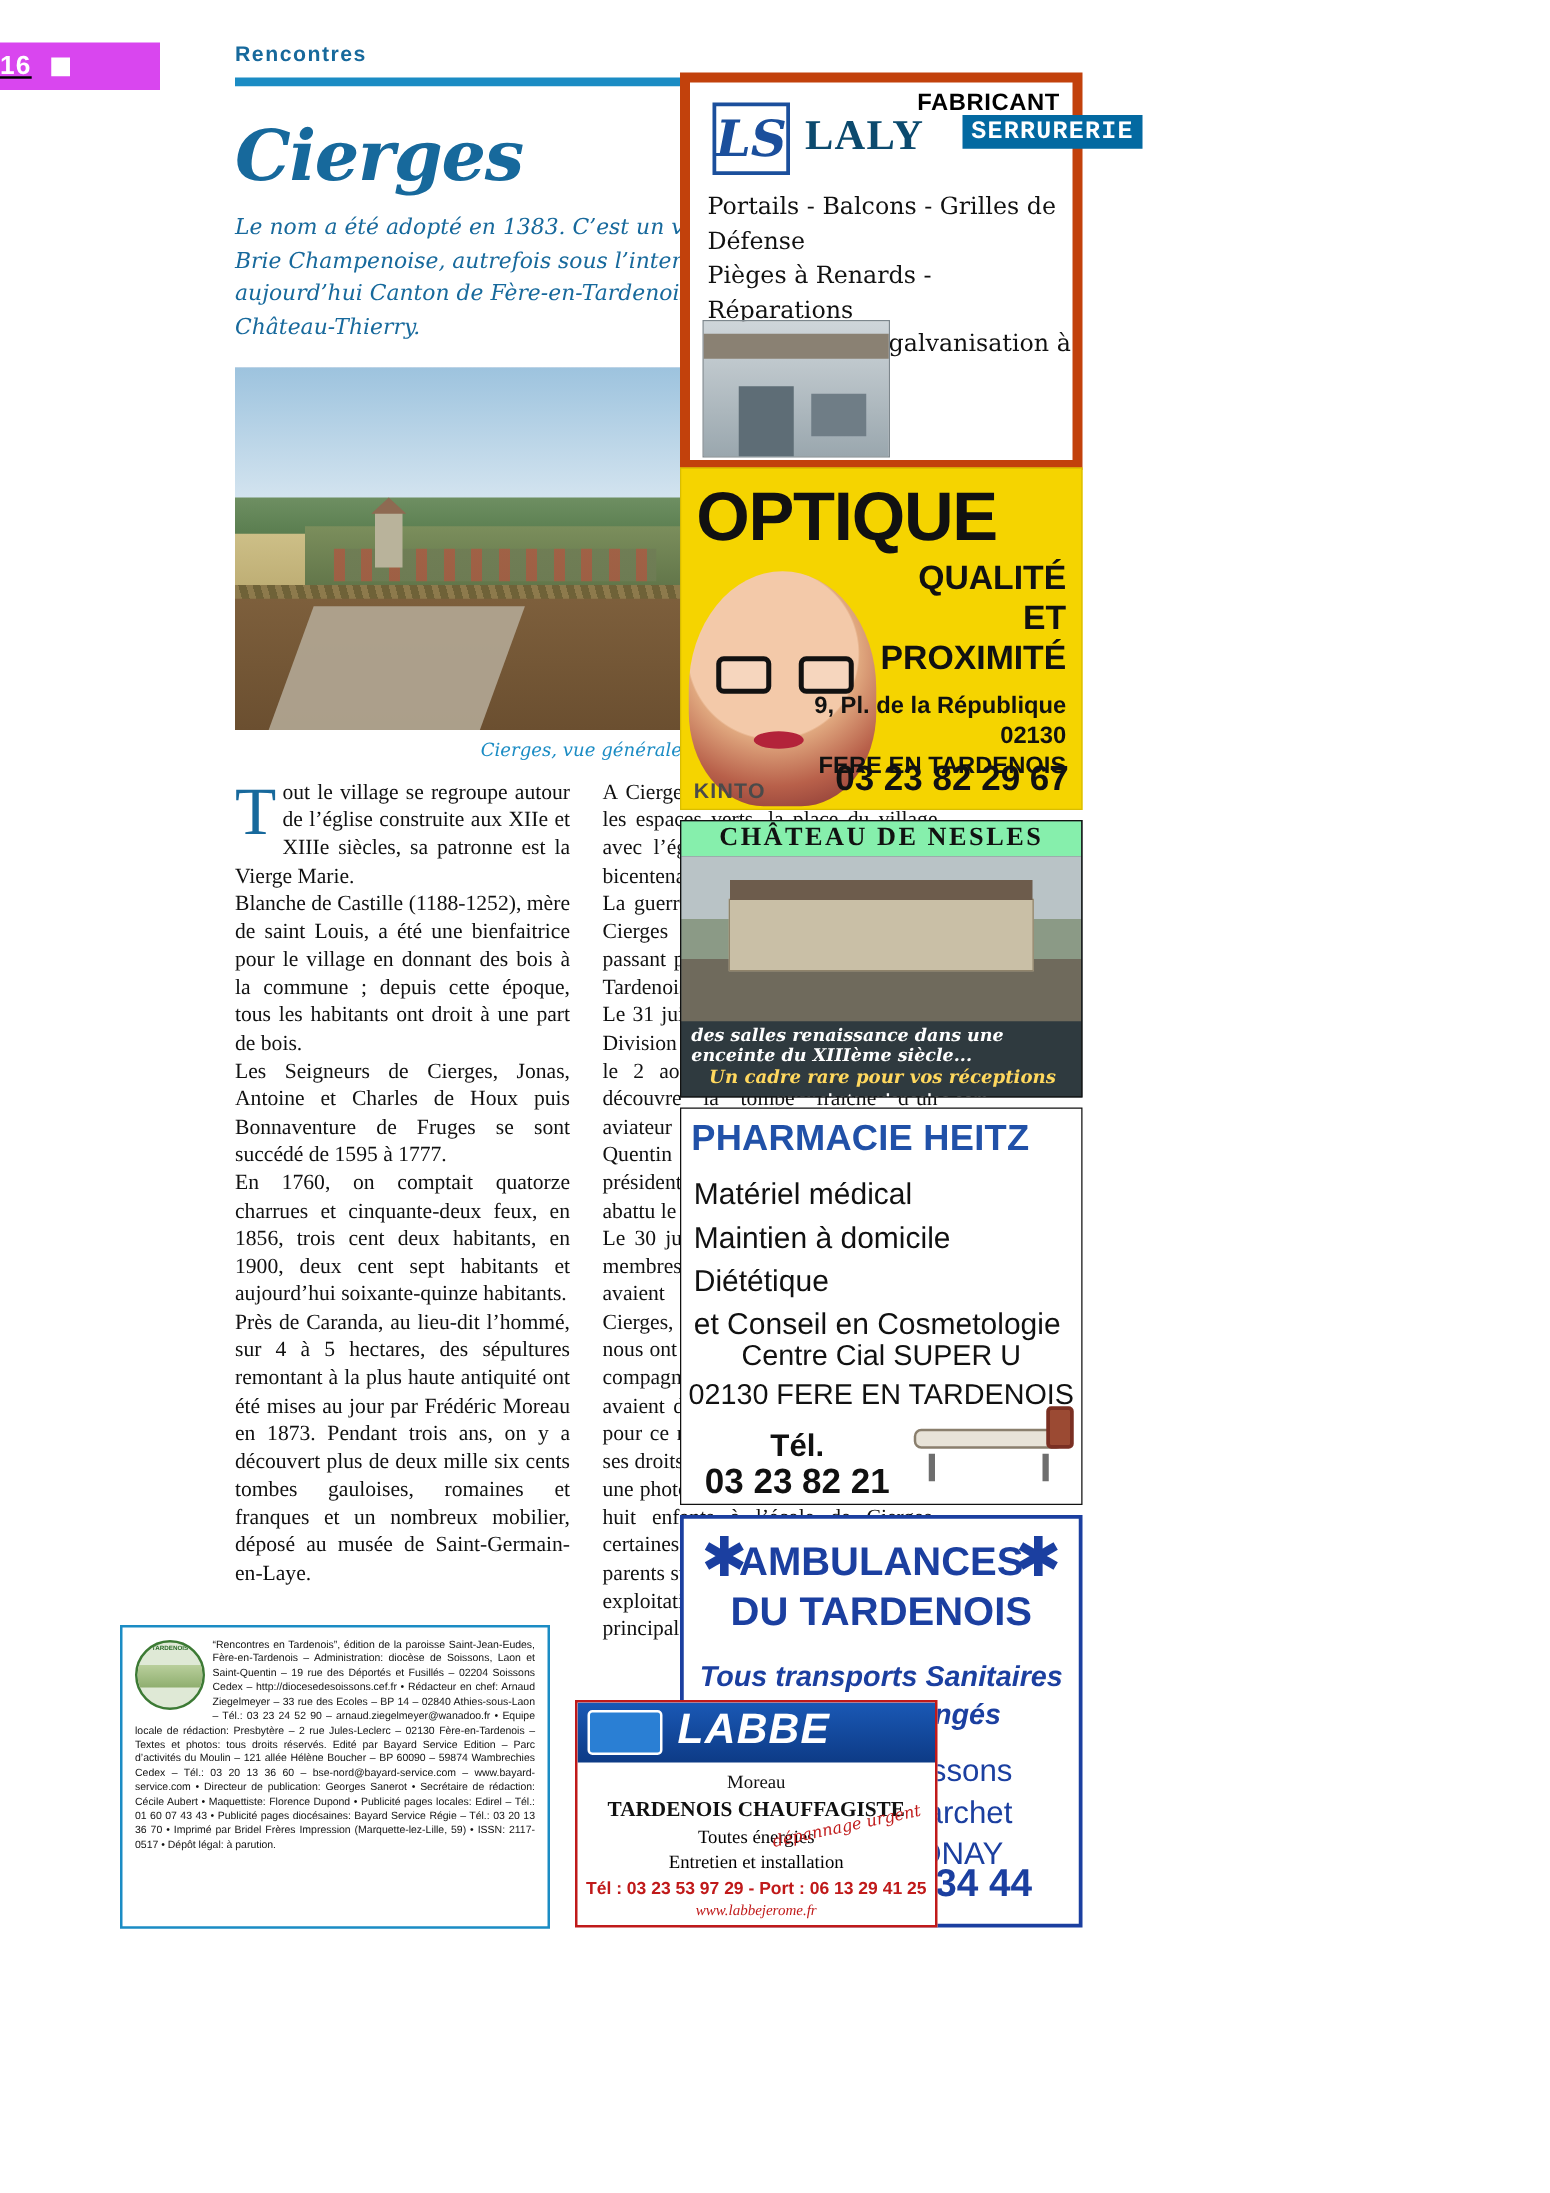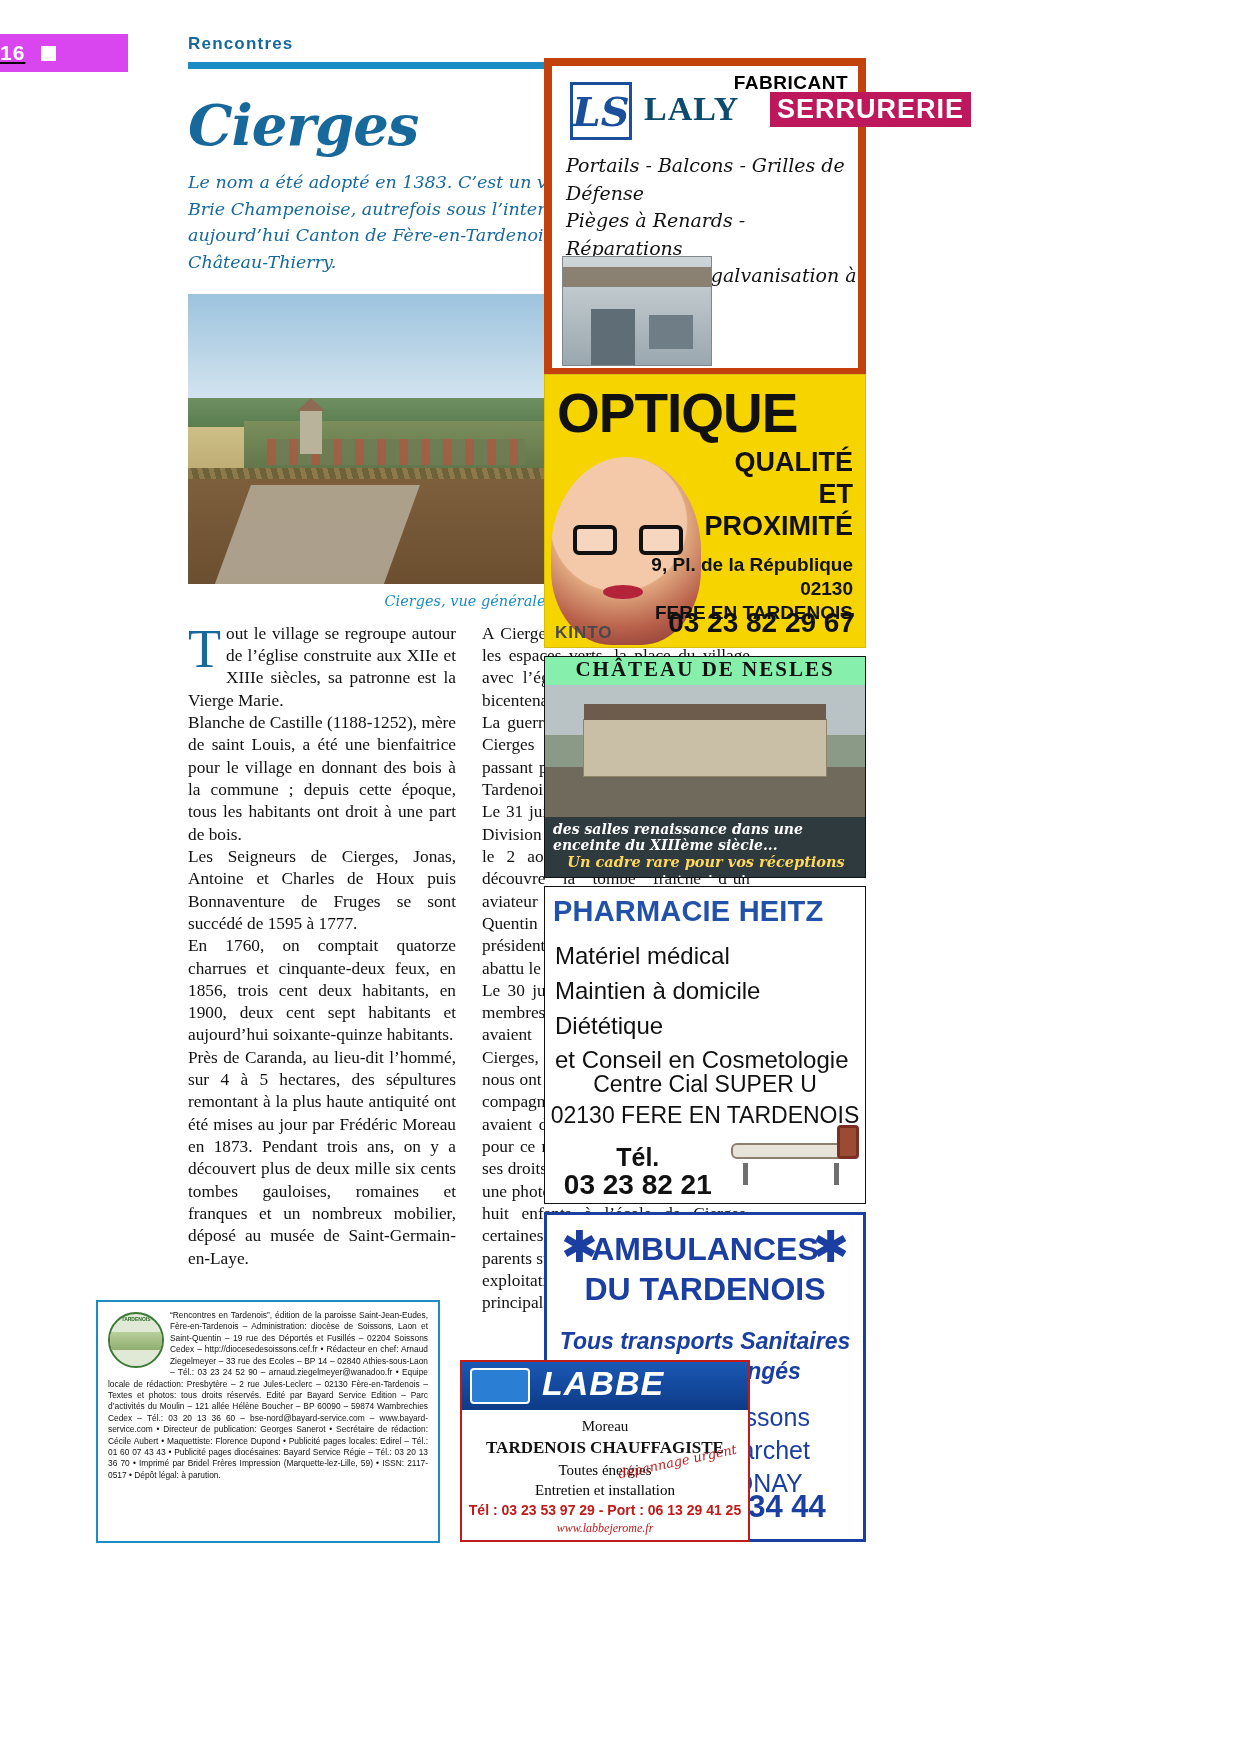--- a/index.html
+++ b/index.html
@@ -223,29 +223,28 @@
     font-style: italic;
   }
   .laly-name {
     position: absolute; left: 92px; top: 24px;
     font-family: "Liberation Serif", serif;
     font-weight: bold; font-size: 34px; color: #0c4a6e;
     letter-spacing: 1px;
   }
   .laly-serr {
     position: absolute; left: 218px; top: 26px;
-    background: #be185d; color: #fff;
-    font-family: Liberation Sans, sans-serif;
-    font-weight: bold; font-size: 27px;
+    background: #0369a1; color: #fff;
+    font-family: Liberation Mono, monospace;
+    font-weight: bold; font-size: 20px;
     padding: 2px 7px; letter-spacing: 1px;
   }
   .laly-lines {
     position: absolute; left: 14px; top: 86px; width: 296px;
     font-family: "DejaVu Serif", serif;
-    font-style: italic;
     font-size: 19px; line-height: 1.45;
     color: #111;
   }
   .laly-photo {
     position: absolute; left: 10px; top: 190px;
     width: 150px; height: 110px;
     background: linear-gradient(#cfd6da, #9aa7ae);
     border: 1px solid #7d878d;
   }
   .laly-photo .door {

